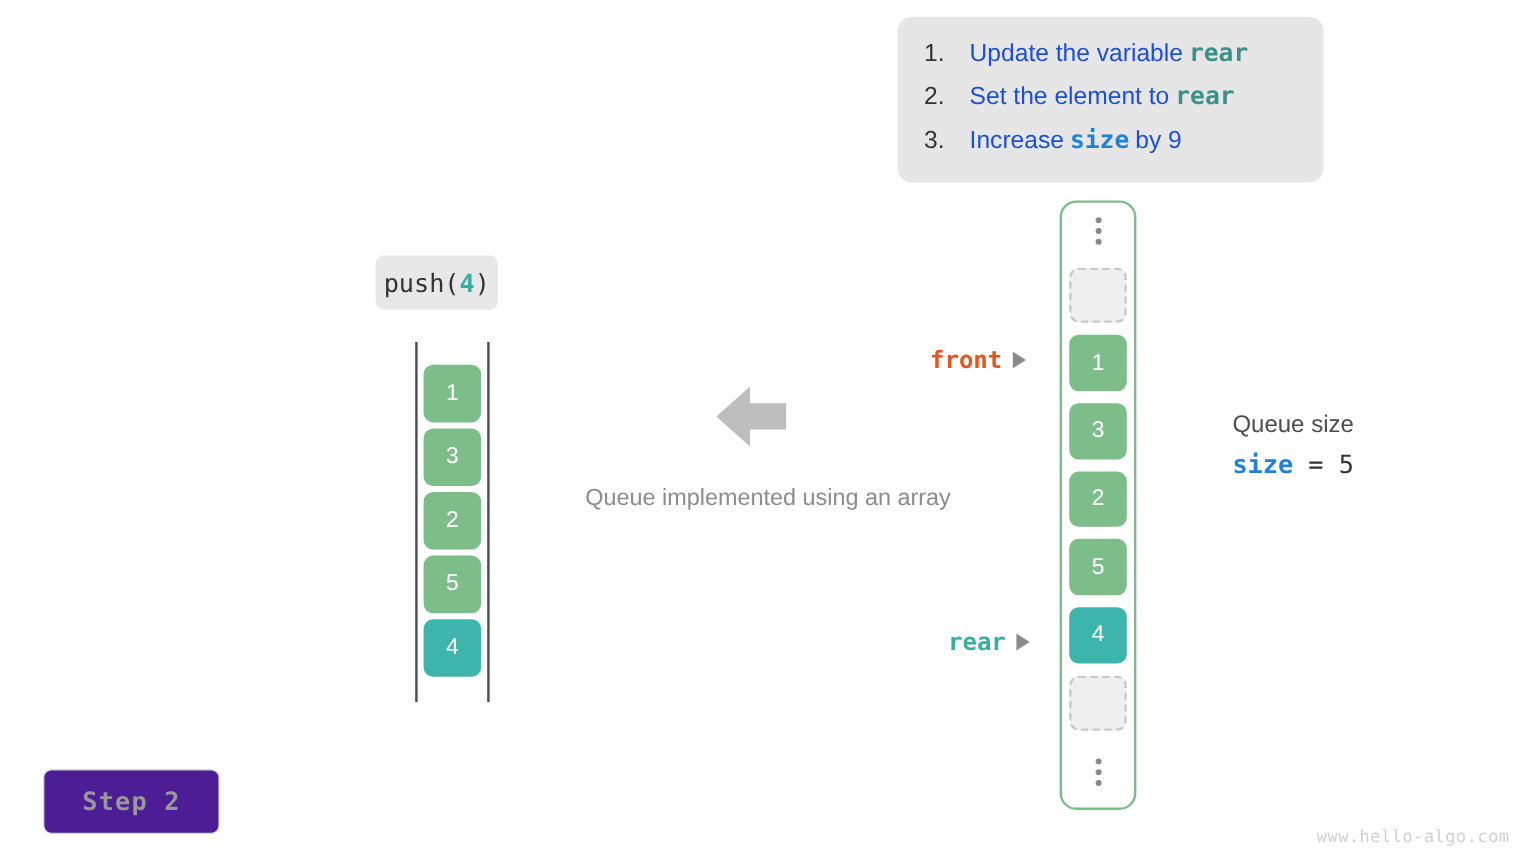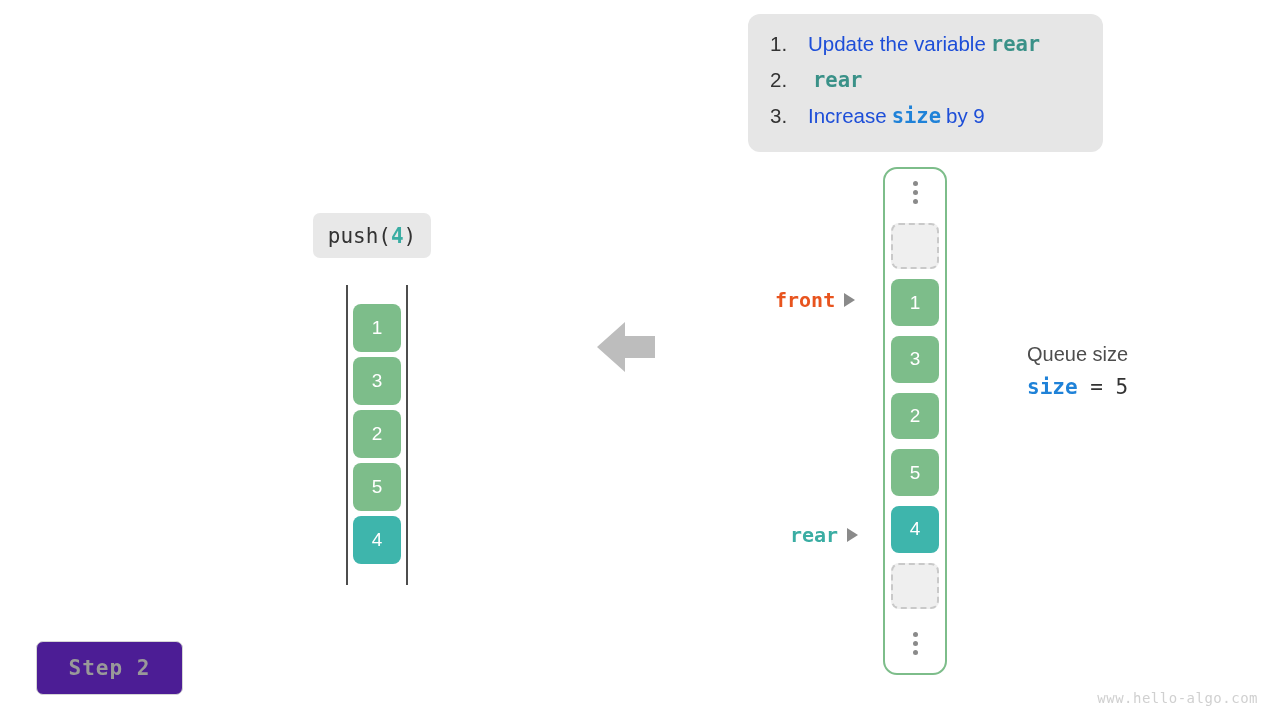--- a/index.html
+++ b/index.html
@@ -55,21 +55,21 @@
   .tok-rear  { color: #3a9188; }
   .tok-size  { color: #1f82d8; }
   .instr-txt { color: #1d4ed8; }
   .sp { display: inline-block; width: 5px; }
 
   
   #push-label {
     position: absolute;
     left: 313px;
     top: 213px;
-    width: 118px;
+    width: 102px;
     height: 45px;
     background: #e8e8e8;
     border-radius: 7px;
     display: flex;
     align-items: center;
     justify-content: center;
     font-family: "DejaVu Sans Mono", "Liberation Mono", monospace;
     font-size: 21px;
     color: #333333;
     letter-spacing: 0px;
@@ -247,20 +247,21 @@
 
     <div class="instr-row">
       <span class="instr-num">1.</span>
       <span class="instr-txt">Update the variable</span>
       <span class="sp"></span>
       <span class="mono tok-rear">rear</span>
     </div>
 
     <div class="instr-row">
       <span class="instr-num">2.</span>
+      <span class="instr-txt">Set the element to</span>
       <span class="sp"></span>
       <span class="mono tok-rear">rear</span>
     </div>
 
     <div class="instr-row">
       <span class="instr-num">3.</span>
       <span class="instr-txt">Increase</span>
       <span class="sp"></span>
       <span class="mono tok-size">size</span>
       <span class="sp"></span>
@@ -285,20 +286,21 @@
       <div class="cell green">5</div>
       <div class="cell teal">4</div>
     </div>
   </div>
 
   <div id="flow-arrow">
     <svg width="58" height="50" viewBox="0 0 58 50" xmlns="http://www.w3.org/2000/svg">
       <polygon points="0,25 28,0 28,14 58,14 58,36 28,36 28,50" fill="#bdbdbd"></polygon>
     </svg>
   </div>
+  <div id="flow-caption">Queue implemented using an array</div>
 
   <div id="circ-array">
     <div class="dots">
       <span></span>
         <span></span>
         <span></span>
     </div>
     <div class="cell empty"></div>
     <div class="cell green">1</div>
     <div class="cell green">3</div>

